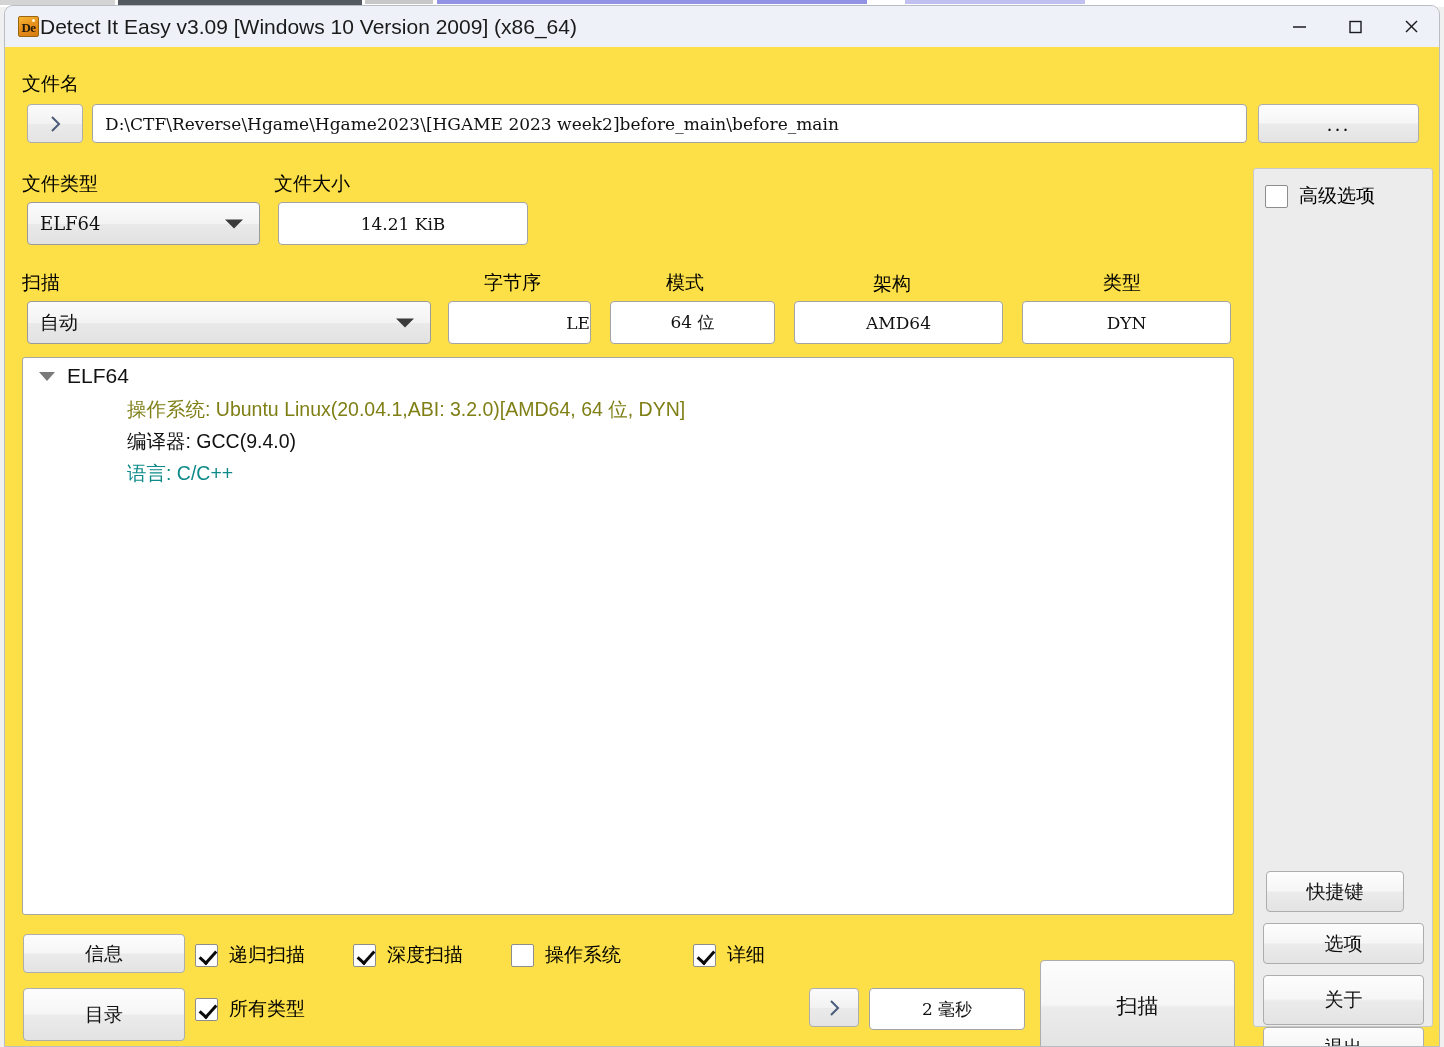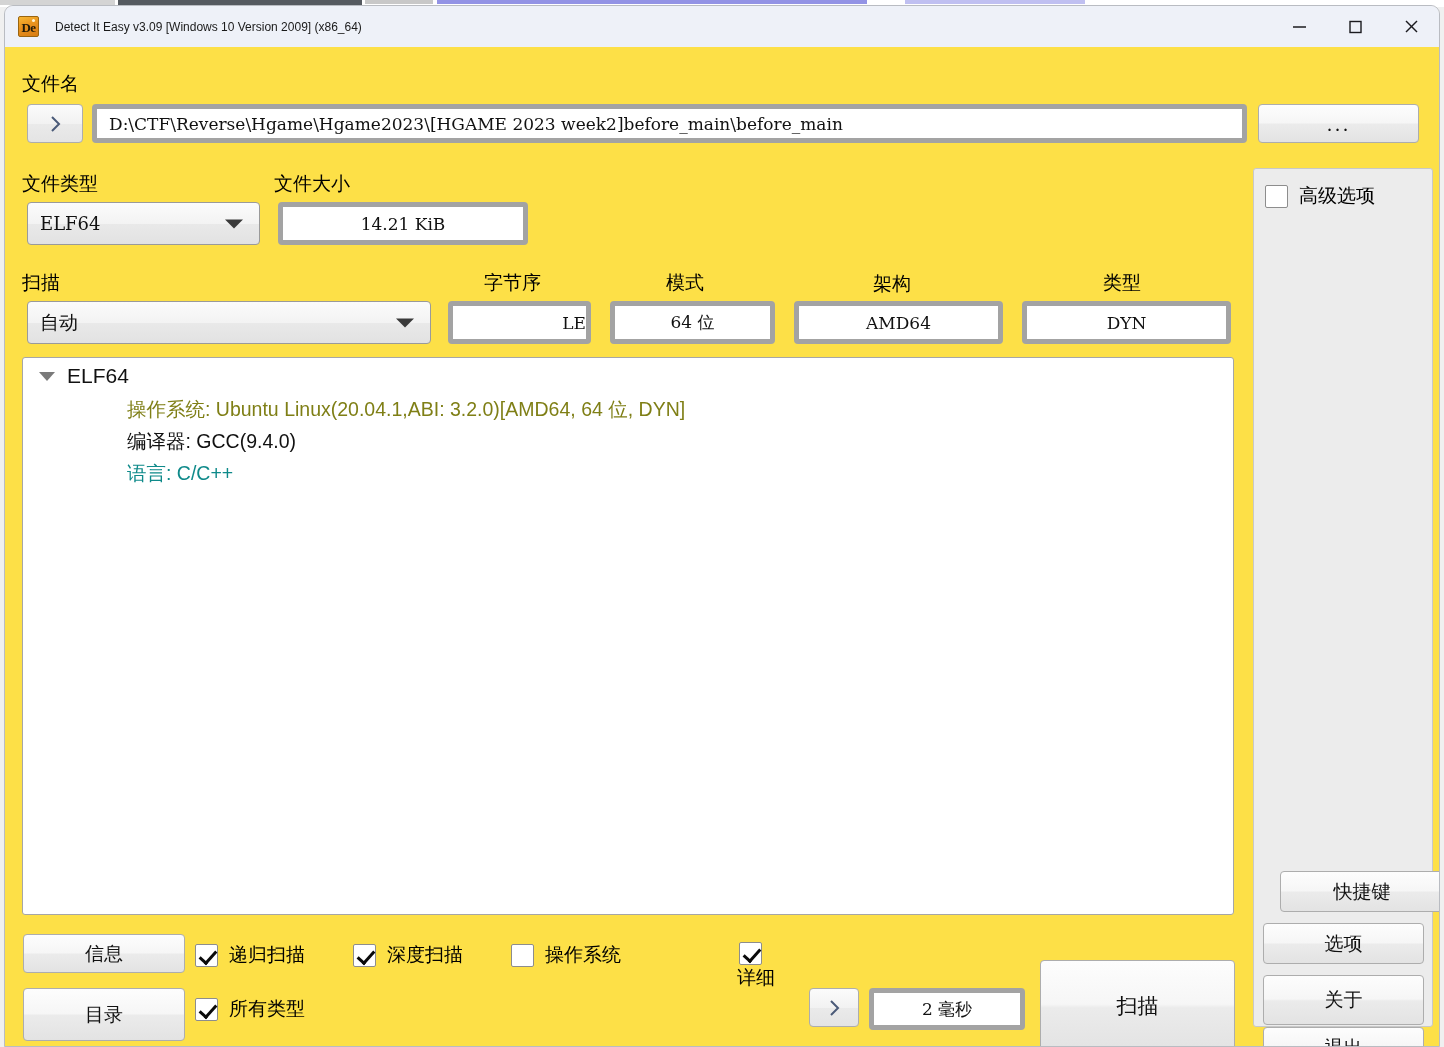--- a/index.html
+++ b/index.html
@@ -38,37 +38,37 @@
   
   #titlebar {
     position: relative;
     height: 41px;
     background: #eef1f8;
     border-top-left-radius: 8px;
     border-top-right-radius: 8px;
     display: flex; align-items: center;
   }
   #app-icon {
-    width: 21px; height: 21px; margin-left: 13px; margin-right: 16px;
+    width: 21px; height: 21px; margin-left: 13px; margin-right: 1px;
     border-radius: 2px;
     background: linear-gradient(160deg, #f7b733 0%, #e8921d 45%, #d87c12 100%);
     border: 1px solid #9a6510;
     position: relative; flex: none;
   }
   #app-icon .de {
     position:absolute; left:0; right:0; top:50%; transform: translateY(-50%);
     text-align: center; font-size: 13px; font-weight: bold; color:#231b08;
     font-family: "Liberation Serif", serif; letter-spacing:-0.5px; line-height:1;
   }
   #app-icon .dot {
     position:absolute; right:3px; top:1.5px; width:3.5px; height:3.5px;
     border-radius:50%; background:#fff6d8;
   }
   #title-text {
-    font-size: 12px; color: #1a1a1a; white-space: nowrap;
+    font-size: 21px; color: #1a1a1a; white-space: nowrap;
     font-family: "Liberation Sans", sans-serif;
   }
   #win-controls { position:absolute; right:0; top:0; height:41px; display:flex; }
   .wc { width: 56px; height: 41px; display:flex; align-items:center; justify-content:center; }
   .wc svg { display:block; }
 
   
   #content { position: relative; height: 1000px; background: #fde047; }
 
   .label {
@@ -83,21 +83,21 @@
     border: 1px solid #adadad;
     border-radius: 4px;
     display:flex; align-items:center; justify-content:center;
     font-size: 19px; color:#111;
     font-family: "Liberation Sans", sans-serif;
     cursor: default;
   }
   .field {
     position:absolute;
     background: #ffffff;
-    border: 5px solid #a3a3a3;
+    border: 1px solid #a3a3a3;
     border-radius: 4px;
     display:flex; align-items:center;
     font-family: "DejaVu Serif", "Liberation Serif", serif;
     font-size: 17px; color:#111;
   }
   .field.center { justify-content:center; }
   .combo {
     position:absolute;
     background: linear-gradient(to bottom, #fbfbfb 0%, #f3f3f3 50%, #e9e9e9 51%, #e2e2e2 100%);
     border: 1px solid #9a9a9a;
@@ -270,21 +270,21 @@
       <span class="cl">递归扫描</span>
     </div>
     <div class="cbx" style="left:348px; top:895px;">
       <span class="box checked"></span>
       <span class="cl">深度扫描</span>
     </div>
     <div class="cbx" style="left:506px; top:895px;">
       <span class="box"></span>
       <span class="cl">操作系统</span>
     </div>
-    <div class="cbx" style="left:721px; top:895px;flex-direction:column;">
+    <div class="cbx" style="left:688px; top:895px;">
       <span class="box checked"></span>
       <span class="cl">详细</span>
     </div>
     <div class="cbx" style="left:190px; top:949px;">
       <span class="box checked"></span>
       <span class="cl">所有类型</span>
     </div>
 
     <div class="chevbtn" style="left:804px; top:941px; width:50px; height:39px;">
       <svg width="15" height="20" viewBox="0 0 15 20">
@@ -294,20 +294,20 @@
     <div class="field center" style="left:864px; top:941px; width:156px; height:42px;">
       <span>2 毫秒</span>
     </div>
     <div class="btn" style="left:1035px; top:913px; width:195px; height:92px; font-size:21px;">扫描</div>
 
     <div id="sidebar" style="left:1248px; top:121px; width:180px; height:859px;">
       <div class="cbx" style="left:11px; top:14px;">
         <span class="box"></span>
         <span class="cl">高级选项</span>
       </div>
-      <div class="btn" style="left:26px; top:702px; width:164px; height:41px;">快捷键</div>
+      <div class="btn" style="left:12px; top:702px; width:138px; height:41px;">快捷键</div>
       <div class="btn" style="left:9px; top:754px; width:161px; height:41px;">选项</div>
       <div class="btn" style="left:9px; top:806px; width:161px; height:50px;">关于</div>
       <div class="btn" style="left:9px; top:858px; width:161px; height:41px;">退出</div>
     </div>
 
   </div>
 </div>
 
 </body></html>

